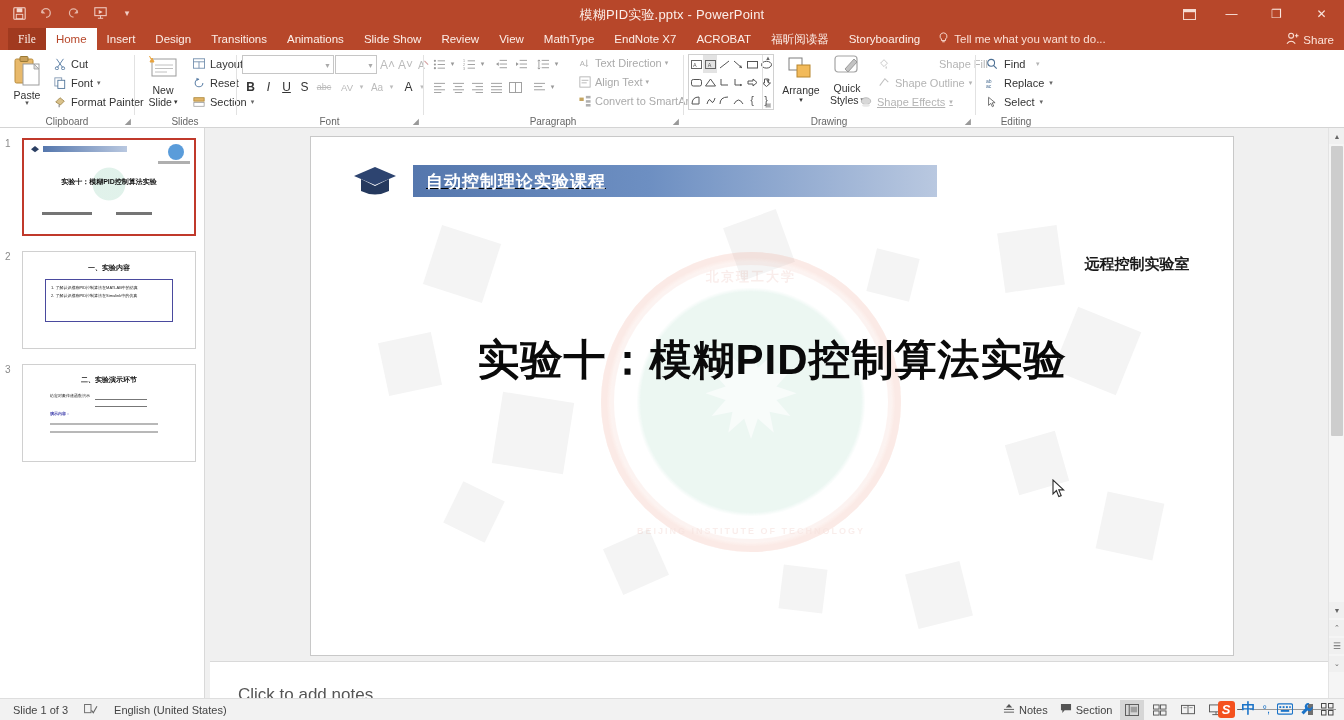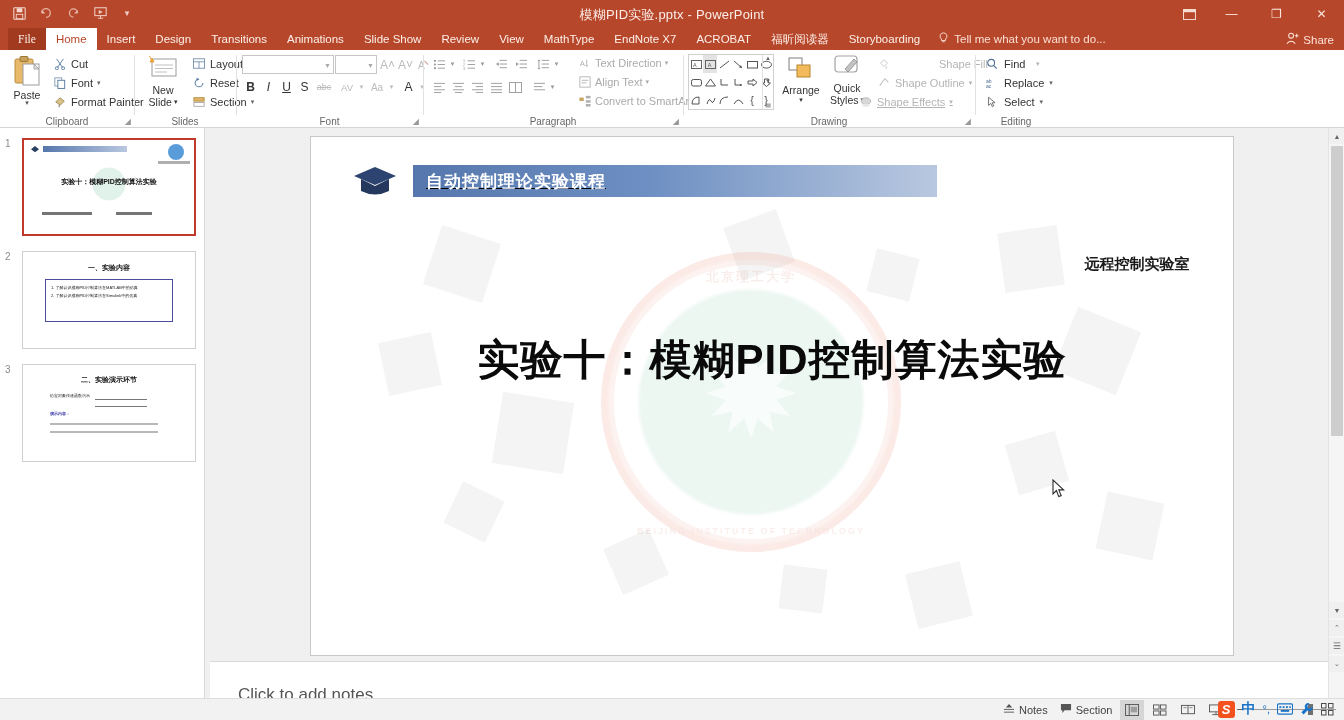--- a/index.html
+++ b/index.html
@@ -863,20 +863,30 @@
       <div class="vs-arrow" style="top:0;">▲</div>
       <div class="vs-thumb" style="top:18px; height:290px;"></div>
       <div class="vs-arrow" style="top:474px;">▼</div>
       <div class="vs-arrow" style="top:492px;">⌃</div>
       <div class="vs-arrow" style="top:510px; font-size:9px;">☰</div>
       <div class="vs-arrow" style="top:528px;">⌄</div>
     </div>
   </div>
 
   <div class="statusbar">
+    <div class="sb-left">
+      <span class="sb-item">Slide 1 of 3</span>
+      <span class="sb-item">
+        <svg width="14" height="11" viewBox="0 0 15 12">
+            <rect x="0.5" y="0.5" width="7" height="9" fill="none" stroke="#666"></rect>
+            <path d="M8 7 L10 9.5 L14 2.5" fill="none" stroke="#666" stroke-width="1.2"></path>
+          </svg>
+      </span>
+      <span class="sb-item">English (United States)</span>
+    </div>
     <div class="sb-right">
       <span class="sb-item">
         <span>
           <svg width="12" height="11" viewBox="0 0 13 12">
               <path d="M6.5 1 L10 5 L3 5 Z" fill="#555"></path>
               <line x1="1" y1="7" x2="12" y2="7" stroke="#555"></line>
               <line x1="1" y1="10" x2="12" y2="10" stroke="#555"></line>
             </svg>
         </span>
         <span>Notes</span>

